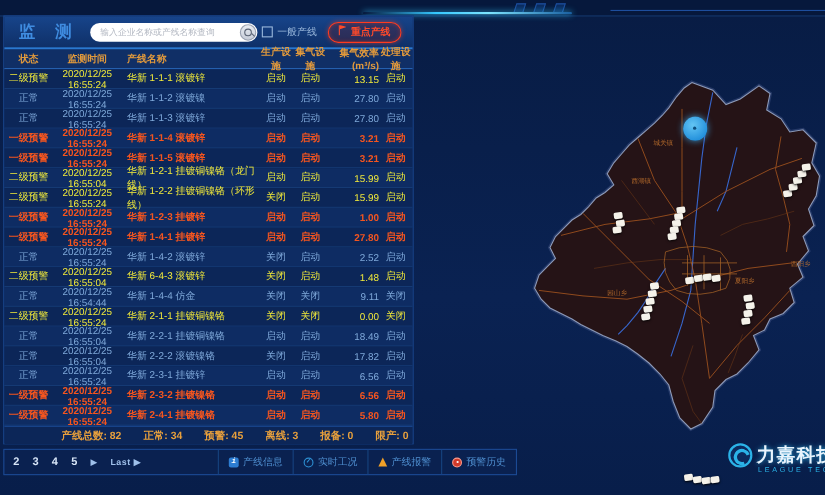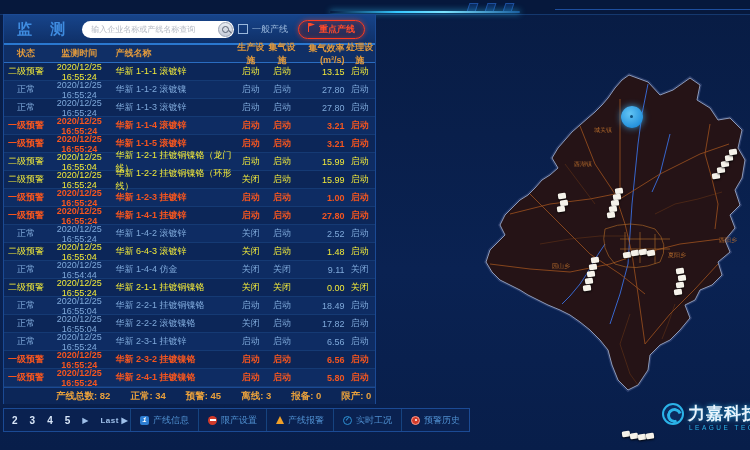--- a/index.html
+++ b/index.html
@@ -331,30 +331,26 @@
         <span class="page-num">5</span>
         <span class="page-arrow">▶</span>
         <span class="page-last">Last ▶</span>
       </div>
     <div class="legend" id="legend">
         <div class="legend-item">
           <span class="ic-info">i</span>
           <span class="">产线信息</span>
         </div>
         <div class="legend-item">
-          <span class="ic-limit"></span>
-          <span class="">限产设置</span>
+          <span class="ic-realtime"></span>
+          <span class="">实时工况</span>
         </div>
         <div class="legend-item">
           <span class="ic-alarm"></span>
           <span class="">产线报警</span>
-        </div>
-        <div class="legend-item">
-          <span class="ic-realtime"></span>
-          <span class="">实时工况</span>
         </div>
         <div class="legend-item">
           <span class="ic-history"></span>
           <span class="">预警历史</span>
         </div>
       </div>
   </div>
 
   <div class="map-panel" id="map-panel">
     <svg class="map-svg" width="280" height="436" viewBox="0 0 280 436">

